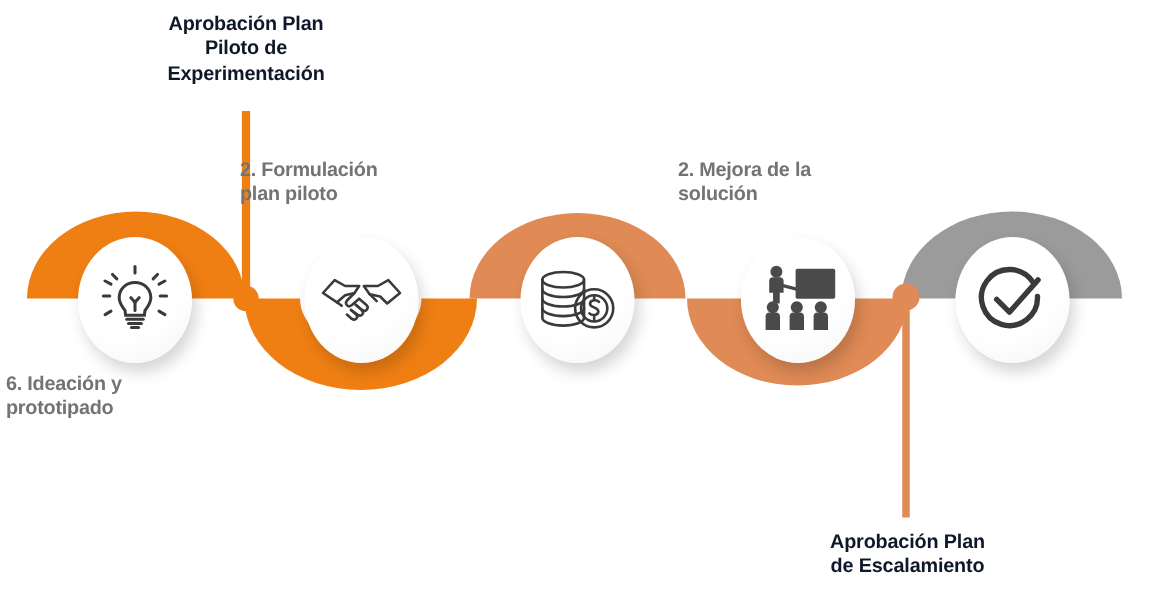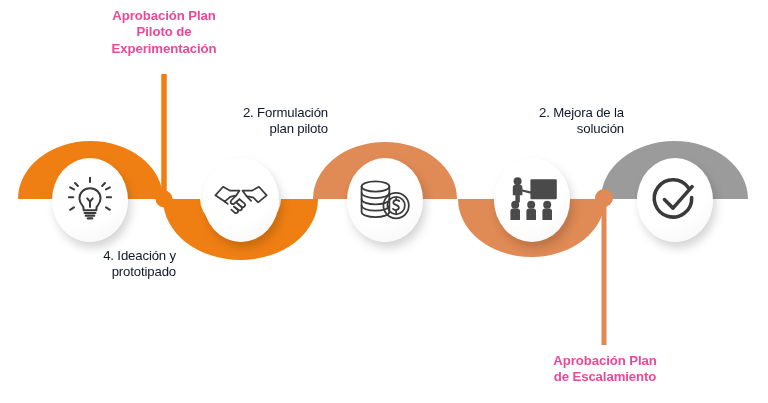--- a/index.html
+++ b/index.html
@@ -42,34 +42,34 @@
     box-shadow: 3px 6px 10px rgba(0,0,0,0.17);
     display: flex;
     align-items: center;
     justify-content: center;
   }
   .step-bubble svg { display: block; }
 
   
   .step-caption {
     position: absolute;
-    text-align: right;
-    color: #0f172a;
+    text-align: left;
+    color: #737373;
     font-size: 13.2px;
-    font-weight: normal;
+    font-weight: bold;
     line-height: 1.22;
     letter-spacing: -0.15px;
     white-space: pre-line;
   }
 
   
   .annotation {
     position: absolute;
     text-align: center;
-    color: #ec4899;
+    color: #0f172a;
     font-size: 13.2px;
     font-weight: bold;
     line-height: 1.24;
     letter-spacing: -0.1px;
     white-space: pre-line;
   }
 </style>
 </head>
 <body>
 
@@ -109,21 +109,21 @@
         <path d="M47.5 14 L 51.2 10.2"></path>
         <path d="M10.5 28.5 L 5 28.5"></path>
         <path d="M53.5 28.5 L 59 28.5"></path>
         <path d="M11.5 41.5 L 6.5 44.5"></path>
         <path d="M52.5 41.5 L 57.5 44.5"></path>
         <path d="M11.5 18.5 L 6.5 15.8"></path>
         <path d="M52.5 18.5 L 57.5 15.8"></path>
       </g>
     </svg>
   </div>
-  <div class="step-caption" style="left:4px; top:248px; width:172px;">4. Ideación y
+  <div class="step-caption" style="left:4px; top:248px; width:172px;">6. Ideación y
 prototipado</div>
 
   <div class="step-bubble" style="left:203px; top:158px;">
     <svg width="56" height="44" viewBox="0 0 72 52">
       <g fill="none" stroke="#3A3A3A" stroke-width="2.2" stroke-linejoin="round" stroke-linecap="round">
         <path d="M3 20 L 13 9 L 22 14 L 34 14 L 30 20 L 22 22 L 15 28 Z"></path>
         <path d="M69 20 L 59 9 L 50 14 L 38 14 L 43 21 L 52 23 L 58 29 Z"></path>
         <path d="M30 20 L 24 26 C 21 29 24 33 27.5 30.5 L 34 25"></path>
         <path d="M34 25 L 40 30 C 43 32.5 40 37 36.5 34.5 L 31 30"></path>
         <path d="M31 30 L 36 34.5 C 39 37 36 41 32.5 38.5 L 27 34.5"></path>

